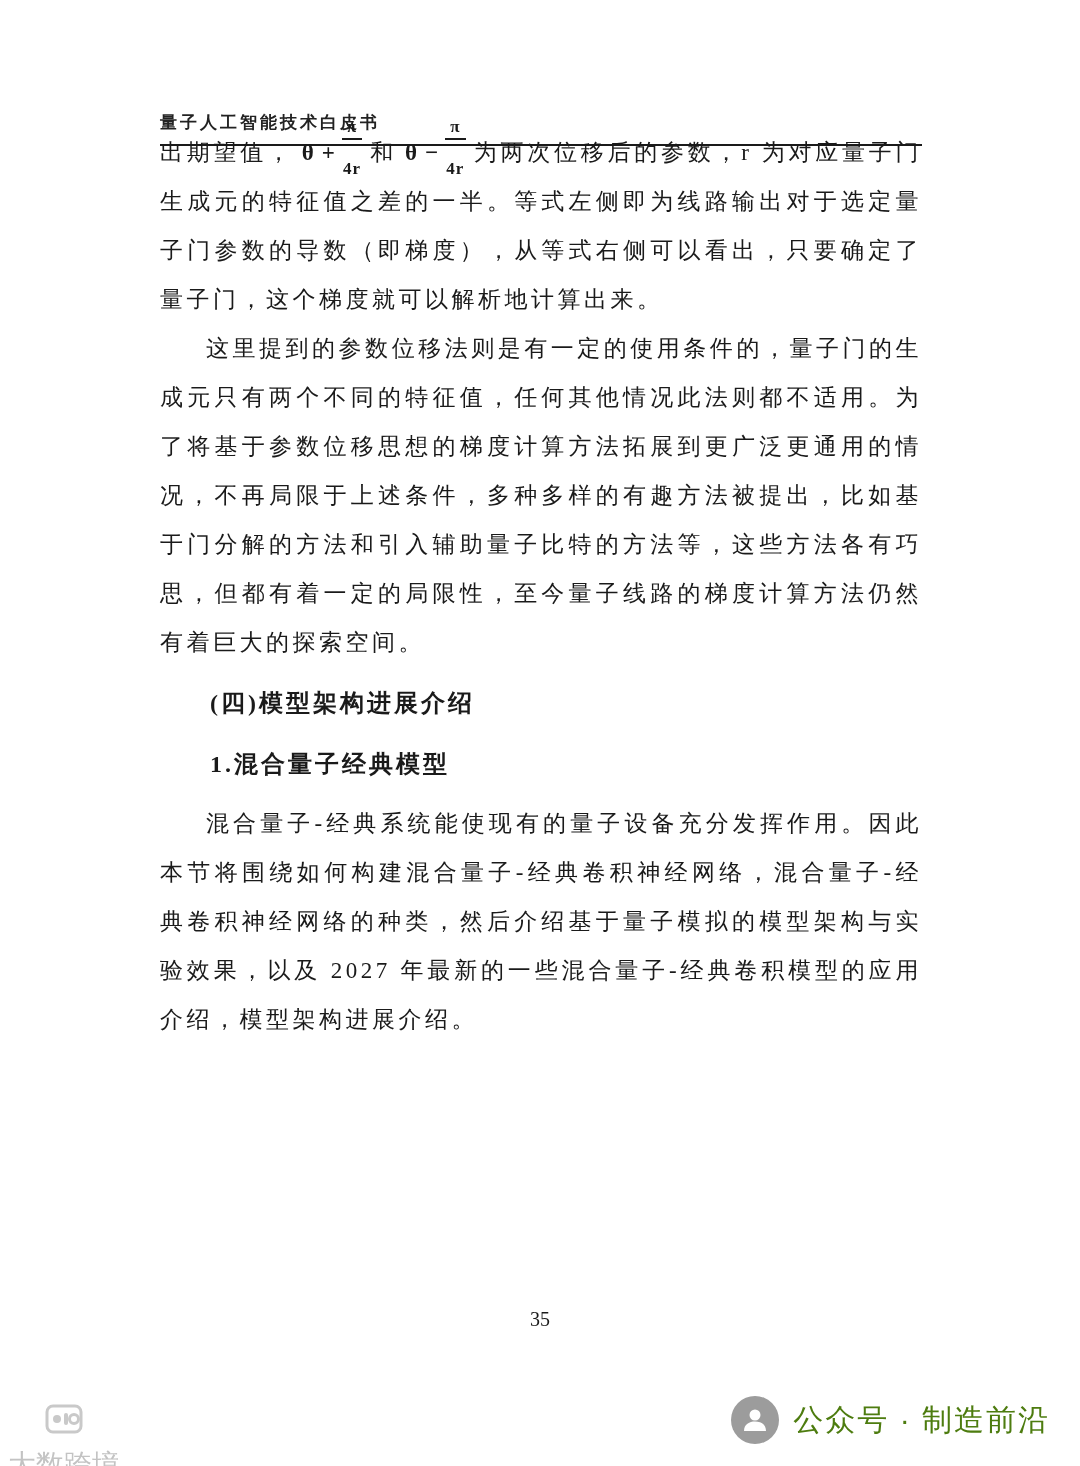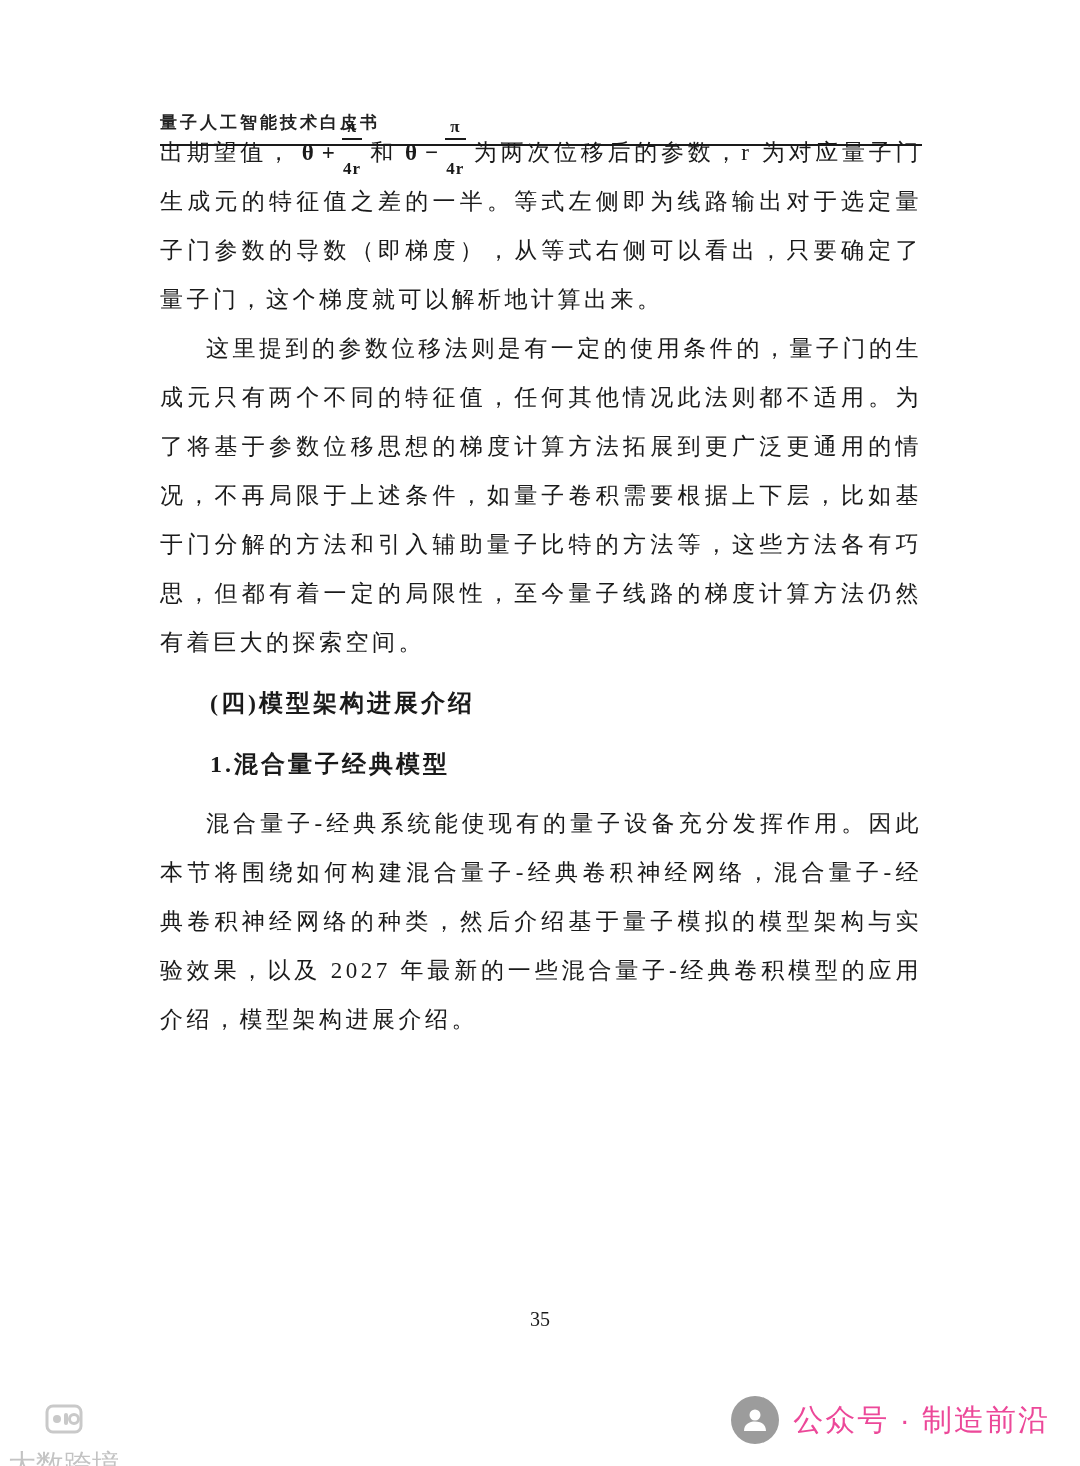--- a/index.html
+++ b/index.html
@@ -112,21 +112,21 @@
     flex: 0 0 auto;
   }
 
   .badge {
     position: absolute;
     right: 30px;
     top: 1396px;
     display: flex;
     align-items: center;
     gap: 14px;
-    color: #ec4899;
+    color: #4d7c0f;
     font-size: 30px;
     letter-spacing: 2px;
     font-family: "Liberation Sans", "DejaVu Sans", sans-serif;
   }
   .badge-icon {
     width: 48px;
     height: 48px;
     border-radius: 50%;
     background: #9c9c9c;
     display: flex;
@@ -141,21 +141,21 @@
 <div class="page">
 
   <header class="page-header">
     <div class="header-title">量子人工智能技术白皮书</div>
   </header>
 
   <main class="page-main">
 
     <p class="para"><span>出期望值，</span><span class="math"><span>θ +</span><span class="frac"><span class="num">π</span><span class="den">4r</span></span></span><span>和</span><span class="math"><span>θ −</span><span class="frac"><span class="num">π</span><span class="den">4r</span></span></span><span>为两次位移后的参数，r 为对应量子门生成元的特征值之差的一半。等式左侧即为线路输出对于选定量子门参数的导数（即梯度），从等式右侧可以看出，只要确定了量子门，这个梯度就可以解析地计算出来。</span></p>
 
-    <p class="para indent">这里提到的参数位移法则是有一定的使用条件的，量子门的生成元只有两个不同的特征值，任何其他情况此法则都不适用。为了将基于参数位移思想的梯度计算方法拓展到更广泛更通用的情况，不再局限于上述条件，如量子卷积需要根据上下层，比如基于门分解的方法和引入辅助量子比特的方法等，这些方法各有巧思，但都有着一定的局限性，至今量子线路的梯度计算方法仍然有着巨大的探索空间。</p>
+    <p class="para indent">这里提到的参数位移法则是有一定的使用条件的，量子门的生成元只有两个不同的特征值，任何其他情况此法则都不适用。为了将基于参数位移思想的梯度计算方法拓展到更广泛更通用的情况，不再局限于上述条件，多种多样的有趣方法被提出，比如基于门分解的方法和引入辅助量子比特的方法等，这些方法各有巧思，但都有着一定的局限性，至今量子线路的梯度计算方法仍然有着巨大的探索空间。</p>
 
     <h2 class="section-heading">(四)模型架构进展介绍</h2>
 
     <h3 class="sub-heading">1.混合量子经典模型</h3>
 
     <p class="para indent">混合量子-经典系统能使现有的量子设备充分发挥作用。因此本节将围绕如何构建混合量子-经典卷积神经网络，混合量子-经典卷积神经网络的种类，然后介绍基于量子模拟的模型架构与实验效果，以及 2027 年最新的一些混合量子-经典卷积模型的应用介绍，模型架构进展介绍。</p>
 
 
   </main>
 

